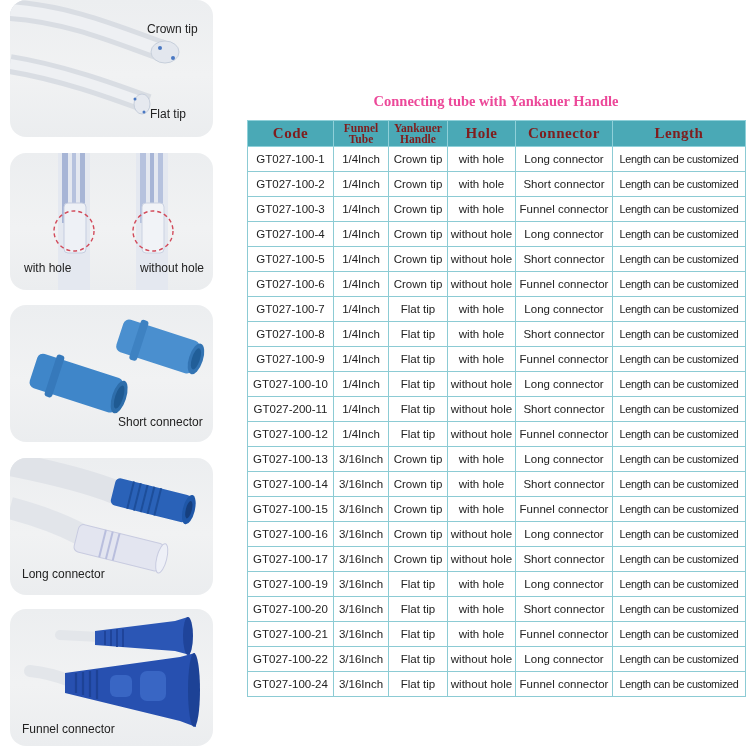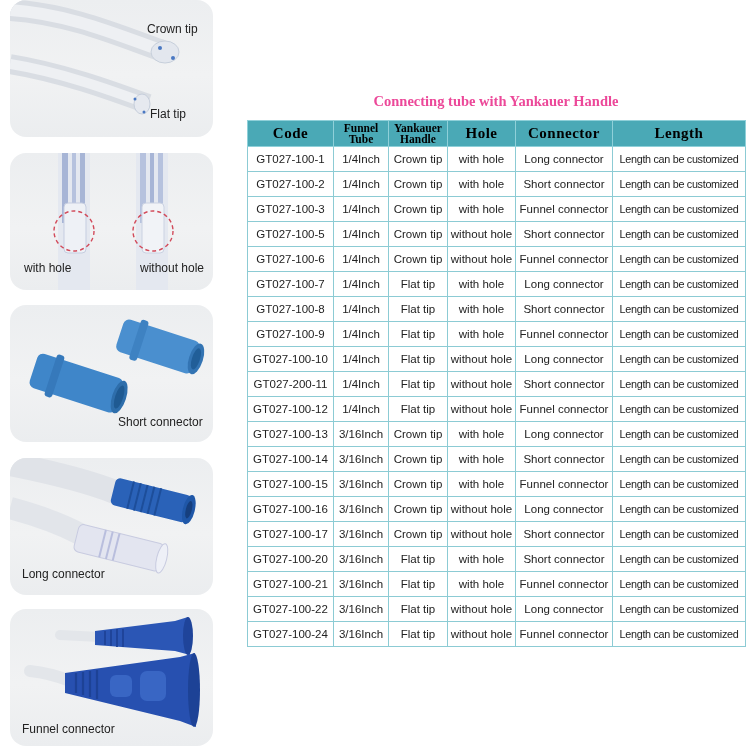--- a/index.html
+++ b/index.html
@@ -19,21 +19,21 @@
 
   .title {
     position: absolute; left: 247px; width: 498px; top: 93px; text-align: center;
     font-family: "Liberation Serif", serif; font-weight: bold; font-size: 14.5px; color: #ec4899;
   }
   table.spec {
     position: absolute; left: 247px; top: 120px; border-collapse: collapse;
     table-layout: fixed; width: 498px;
   }
   table.spec th {
-    background: #4aa9b6; color: #000000; font-family: "Liberation Serif", serif; font-weight: bold;
+    background: #4aa9b6; color: #7f1d1d; font-family: "Liberation Serif", serif; font-weight: bold;
     border: 1px solid #8fd0d9; height: 25px; padding: 0; text-align: center; line-height: 1;
   }
   table.spec th.big { font-size: 15px; letter-spacing: 0.5px; }
   table.spec th.small { font-size: 11.5px; line-height: 11px; }
   table.spec td {
     border: 1px solid #8ccbd4; height: 24px; padding: 0; text-align: center;
     font-size: 11.5px; color: #222; white-space: nowrap; overflow: hidden;
   }
   table.spec td.len { font-size: 10.8px; letter-spacing: -0.3px; }
 </style>
@@ -195,20 +195,28 @@
       </tr>
       <tr>
         <td>GT027-100-3</td>
         <td>1/4Inch</td>
         <td>Crown tip</td>
         <td>with hole</td>
         <td>Funnel connector</td>
         <td class="len">Length can be customized</td>
       </tr>
       <tr>
+        <td>GT027-100-4</td>
+        <td>1/4Inch</td>
+        <td>Crown tip</td>
+        <td>without hole</td>
+        <td>Long connector</td>
+        <td class="len">Length can be customized</td>
+      </tr>
+      <tr>
         <td>GT027-100-5</td>
         <td>1/4Inch</td>
         <td>Crown tip</td>
         <td>without hole</td>
         <td>Short connector</td>
         <td class="len">Length can be customized</td>
       </tr>
       <tr>
         <td>GT027-100-6</td>
         <td>1/4Inch</td>
@@ -296,20 +304,28 @@
         <td>without hole</td>
         <td>Long connector</td>
         <td class="len">Length can be customized</td>
       </tr>
       <tr>
         <td>GT027-100-17</td>
         <td>3/16Inch</td>
         <td>Crown tip</td>
         <td>without hole</td>
         <td>Short connector</td>
+        <td class="len">Length can be customized</td>
+      </tr>
+      <tr>
+        <td>GT027-100-19</td>
+        <td>3/16Inch</td>
+        <td>Flat tip</td>
+        <td>with hole</td>
+        <td>Long connector</td>
         <td class="len">Length can be customized</td>
       </tr>
       <tr>
         <td>GT027-100-20</td>
         <td>3/16Inch</td>
         <td>Flat tip</td>
         <td>with hole</td>
         <td>Short connector</td>
         <td class="len">Length can be customized</td>
       </tr>

